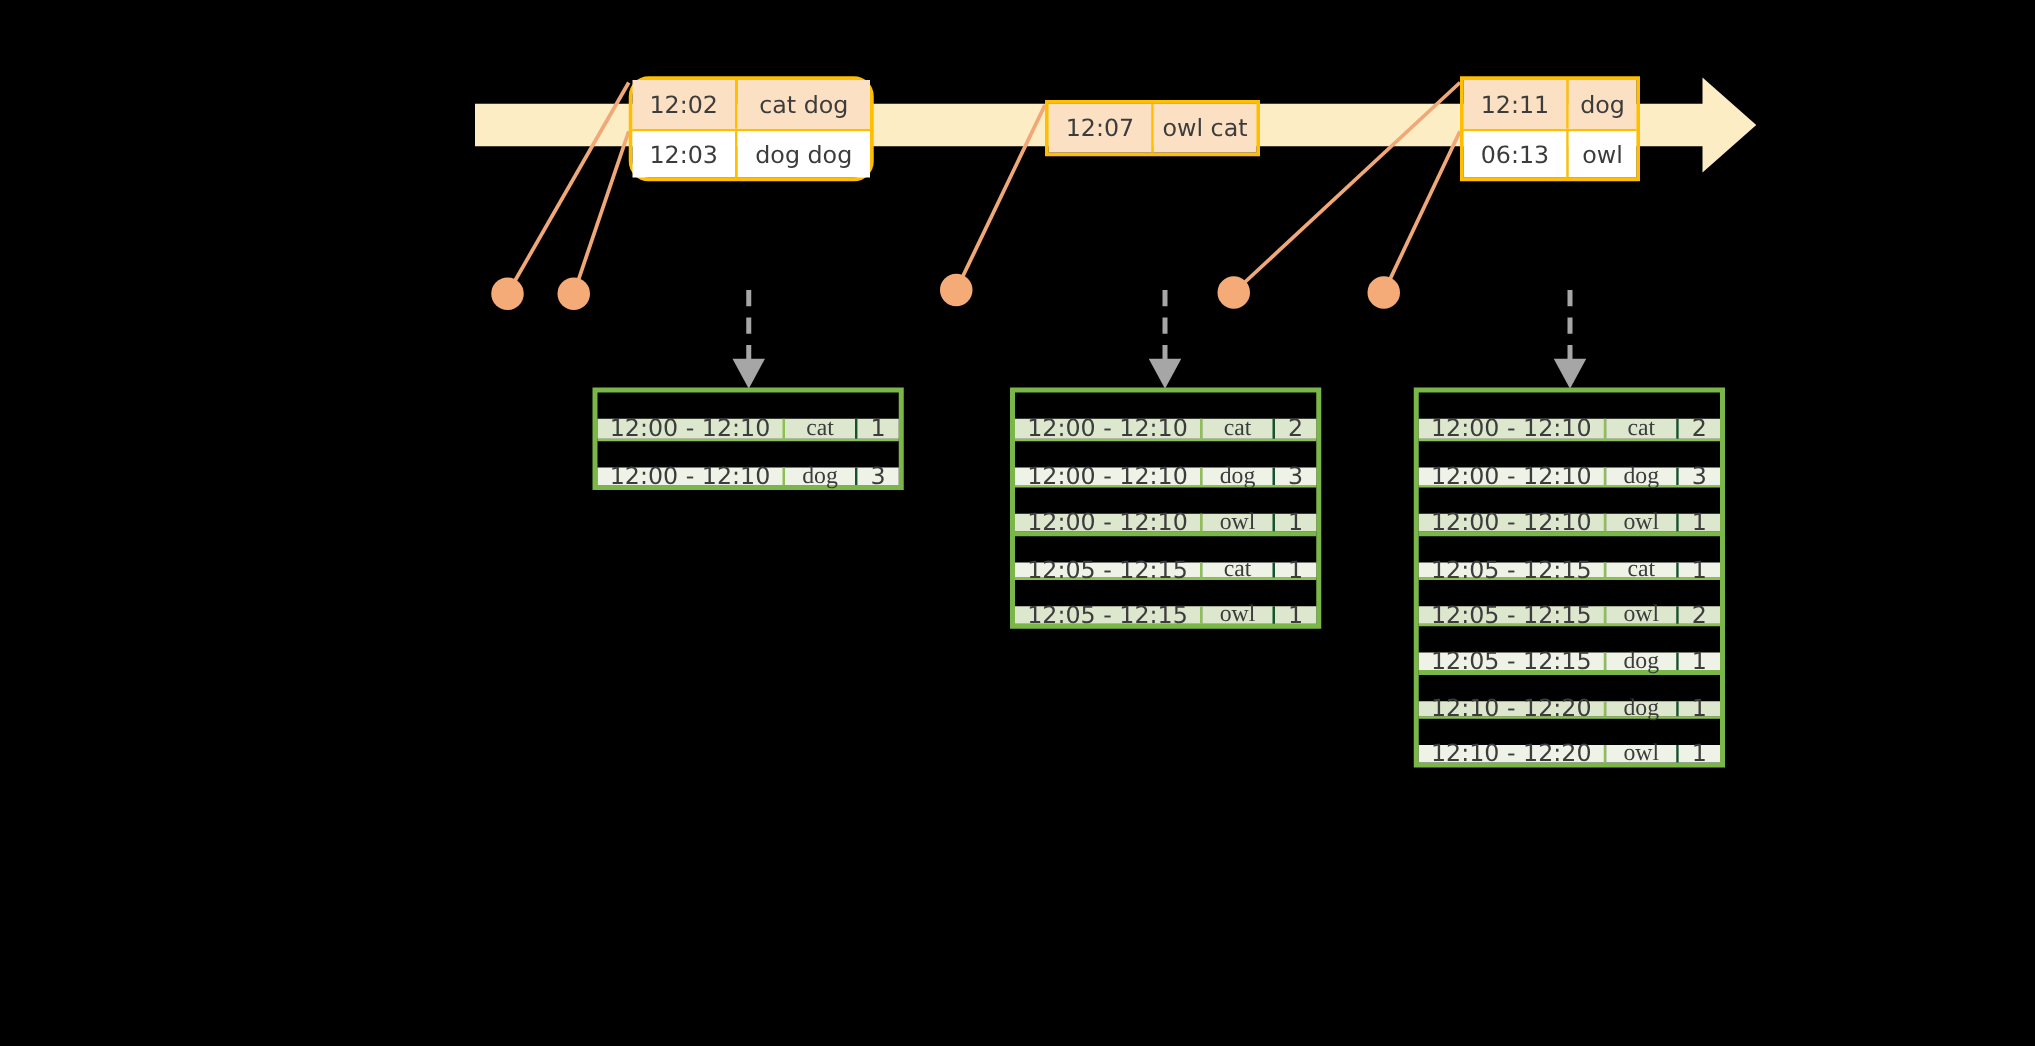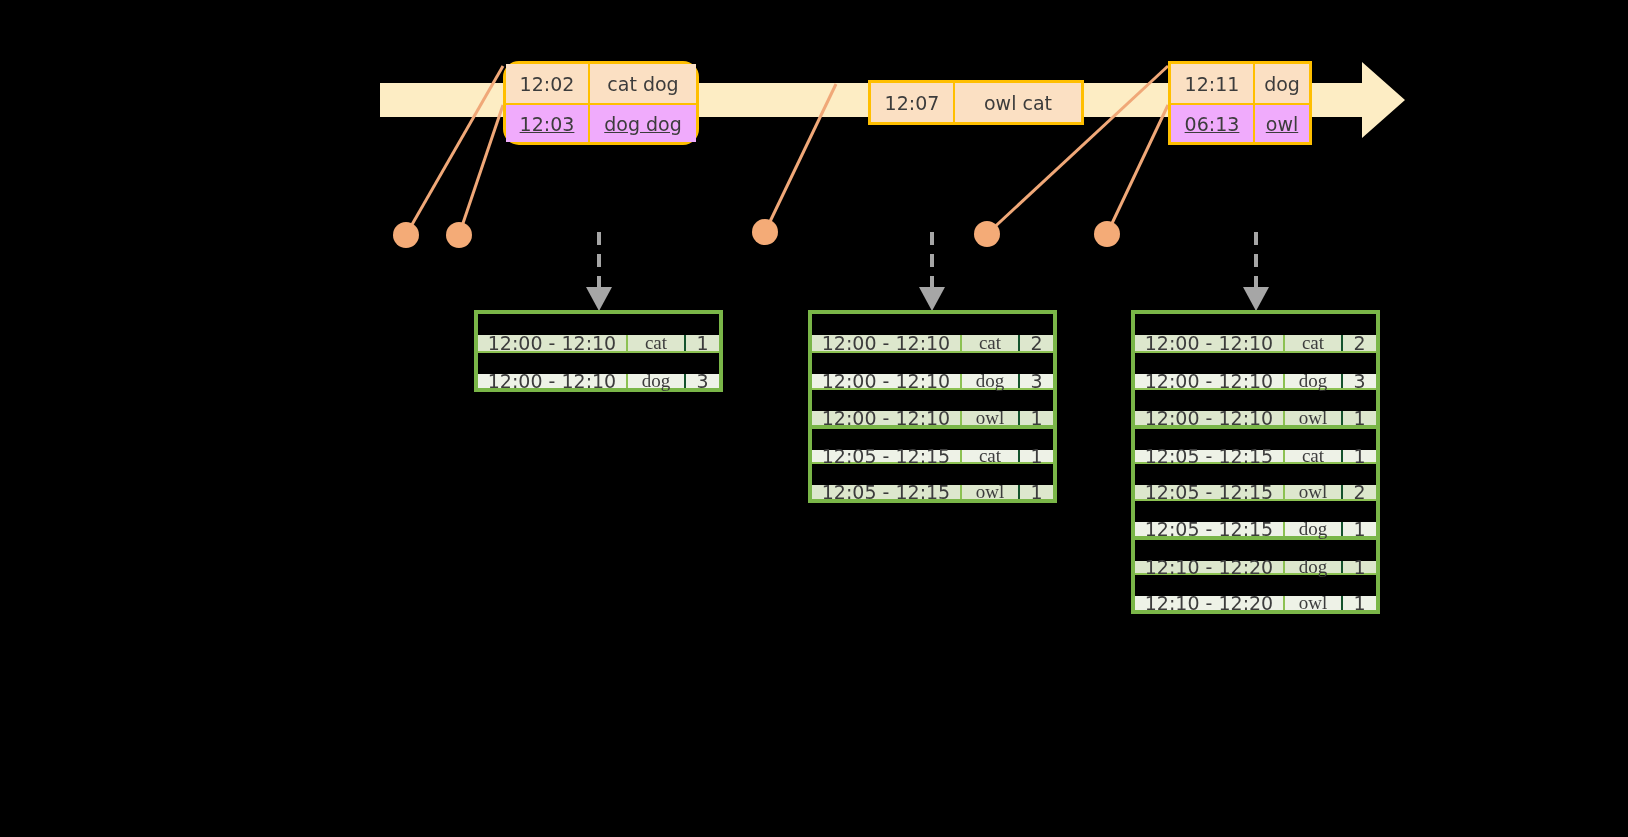--- a/index.html
+++ b/index.html
@@ -5,21 +5,21 @@
   html,body{margin:0;padding:0;background:#000;}
   #stage{position:relative;width:1628px;height:837px;background:#000;overflow:hidden;
          font-family:"DejaVu Sans","Liberation Sans",sans-serif;}
   #svg-layer{position:absolute;left:0;top:0;width:1628px;height:837px;}
 
   
   .evt-group{position:absolute;border:3px solid #ffbf00;box-sizing:border-box;}
   .evt-row{display:flex;height:39px;box-sizing:border-box;}
   .evt-row + .evt-row{border-top:2px solid #ffbf00;}
   .evt-row.shade .evt-cell{background:#fbe0c3;}
-  .evt-row.plain .evt-cell{background:#f0abfc;text-decoration:underline;}
+  .evt-row.plain .evt-cell{background:#ffffff;}
   .evt-cell{display:flex;align-items:center;justify-content:center;
             font-size:19px;color:#3c3c3c;box-sizing:border-box;white-space:nowrap;}
   .evt-cell.time{width:84px;border-right:2px solid #ffbf00;}
   .evt-cell.val{flex:1;}
 
   
   .res-table{position:absolute;border:4px solid #7ab648;box-sizing:border-box;}
   .res-row{display:flex;height:37px;box-sizing:border-box;}
   .res-row + .res-row{border-top:2px solid #8cc152;}
   .res-row.sep{border-top:4px solid #7ab648;}
@@ -69,21 +69,21 @@
     <div class="evt-row shade">
       <div class="evt-cell time">12:02</div>
       <div class="evt-cell val">cat dog</div>
     </div>
     <div class="evt-row plain">
       <div class="evt-cell time">12:03</div>
       <div class="evt-cell val">dog dog</div>
     </div>
   </div>
 
-  <div class="evt-group" style="left:836px; top:80px; width:216px;margin-left:32px;">
+  <div class="evt-group" style="left:836px; top:80px; width:172px;">
     <div class="evt-row shade">
       <div class="evt-cell time">12:07</div>
       <div class="evt-cell val">owl cat</div>
     </div>
   </div>
 
   <div class="evt-group" style="left:1168px; top:61px; width:144px;">
     <div class="evt-row shade">
       <div class="evt-cell time">12:11</div>
       <div class="evt-cell val">dog</div>

